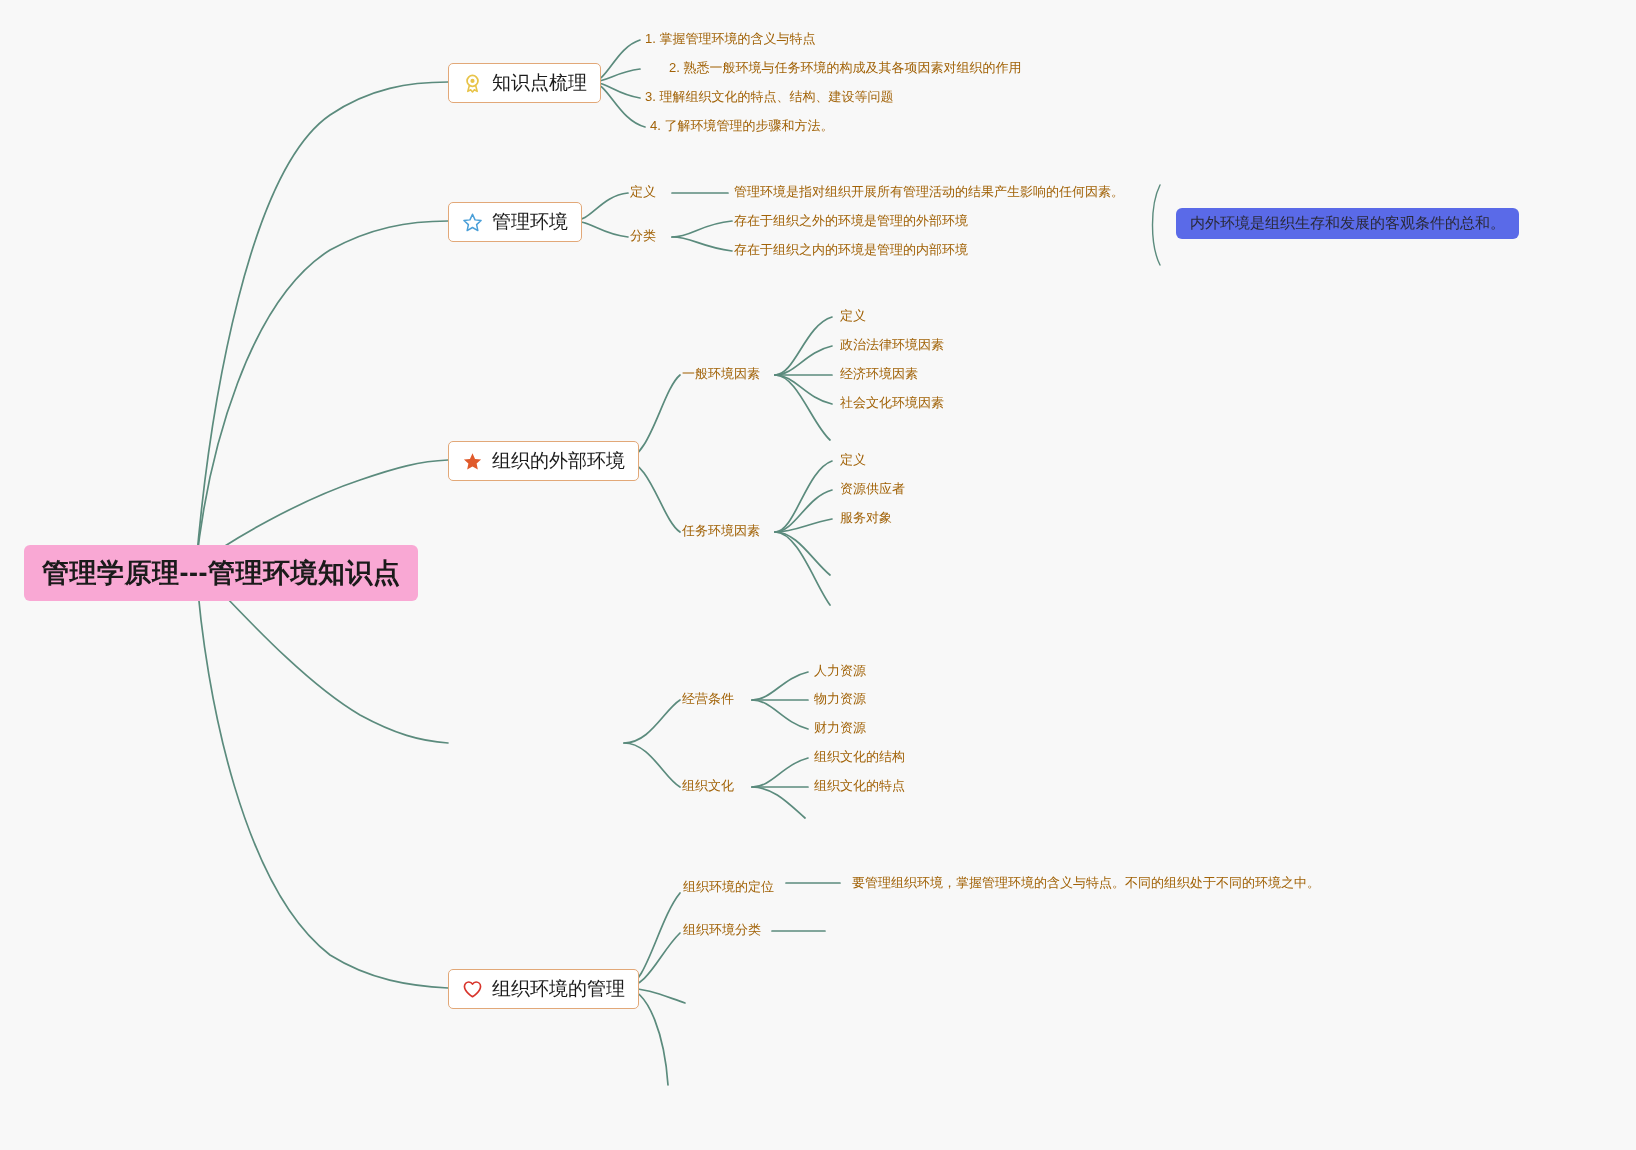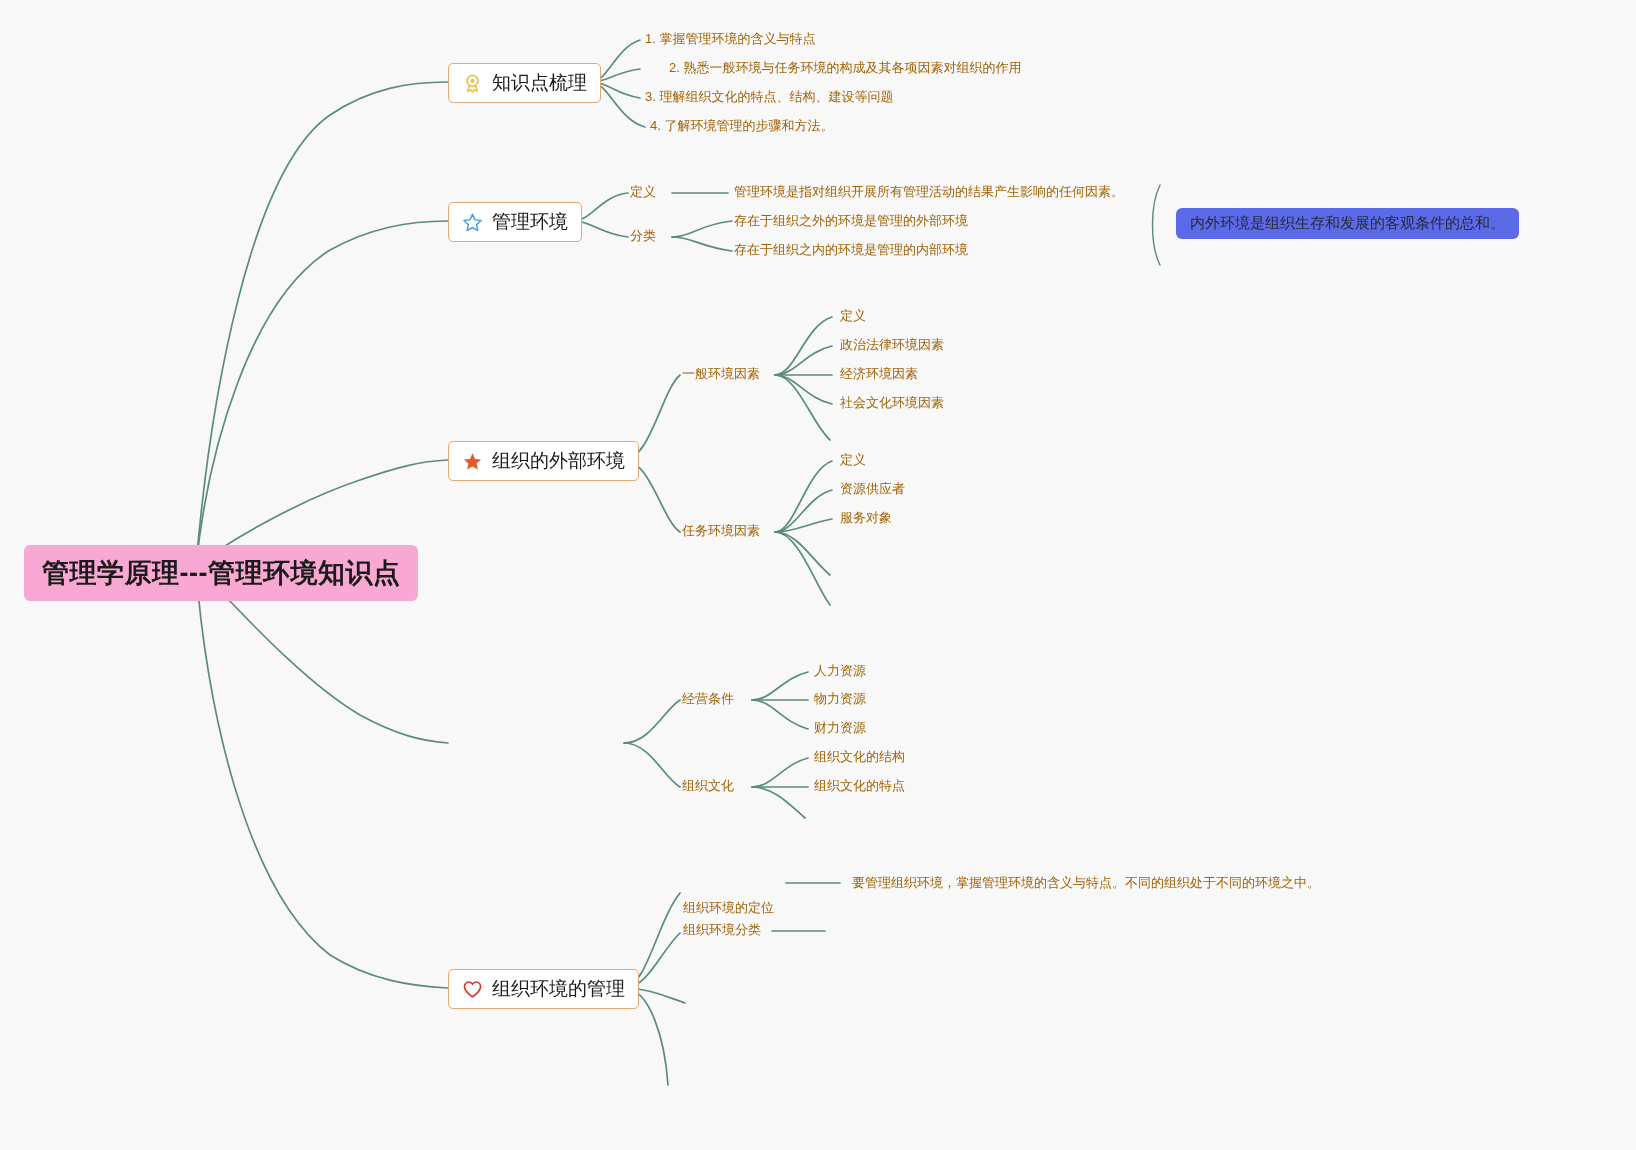--- a/index.html
+++ b/index.html
@@ -199,17 +199,17 @@
   <div class="tnode" style="left:814px; top:777px;">组织文化的特点</div>
 
   <div class="branch-node" style="left:448px; top:969px;">
     <span class="ic">
       <svg viewBox="0 0 24 24" width="21" height="21">
         <path d="M12 20.3 C12 20.3 2.8 14.6 2.8 8.6 C2.8 5.6 5.1 3.4 7.8 3.4 C9.8 3.4 11.2 4.5 12 5.9 C12.8 4.5 14.2 3.4 16.2 3.4 C18.9 3.4 21.2 5.6 21.2 8.6 C21.2 14.6 12 20.3 12 20.3 Z" fill="none" stroke="#d8342b" stroke-width="1.9" stroke-linejoin="round"></path>
       </svg>
     </span>
     <span>组织环境的管理</span>
   </div>
-  <div class="tnode" style="left:683px; top:899px;">组织环境的定位</div>
+  <div class="tnode" style="left:683px; top:878px;">组织环境的定位</div>
   <div class="tnode" style="left:683px; top:921px;">组织环境分类</div>
   <div class="tnode wrap" style="left:852px; top:873px; width:490px;">要管理组织环境，掌握管理环境的含义与特点。不同的组织处于不同的环境之中。</div>
 
 </div>
 
 </body></html>

